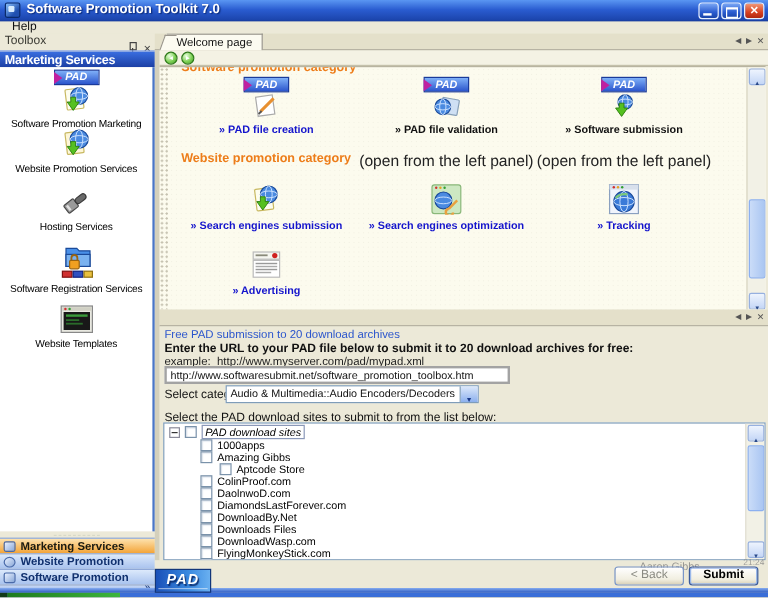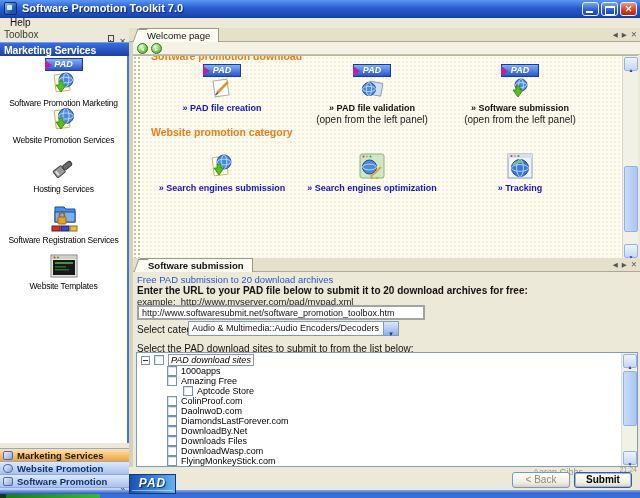--- a/index.html
+++ b/index.html
@@ -92,21 +92,21 @@
   
   .content { position:absolute; left:133px; top:55px; width:505px; height:203px; overflow:hidden;
     background:#fcfbee; border-top:1px solid #b8b4a0;
     background-image:radial-gradient(rgba(120,110,80,.08) .7px, transparent .8px); background-size:4px 4px; }
   .left-strip { position:absolute; left:0; top:0; width:7px; height:100%;
     background-image:radial-gradient(#c4c0ae 0.8px, transparent 0.9px); background-size:4px 4px; }
   .w-heading { position:absolute; font-size:10.5px; font-weight:bold; color:#ed7d1a; white-space:nowrap; }
   .wi { position:absolute; width:150px; display:flex; flex-direction:column; align-items:center; }
   .wi .glyph { margin-top:1px; }
   .w-link { font-size:9px; font-weight:bold; color:#1414cc; margin-top:4px; white-space:nowrap; cursor:pointer; }
-  .w-note { font-size:10px; color:#222; margin-top:1px; white-space:nowrap; }
+  .w-note { font-size:13px; color:#222; margin-top:13px; white-space:nowrap; }
 
   
   .vscroll { position:absolute; width:16px; background:#f2f1e6; }
   .vscroll.main { right:0; top:0; height:203px; border-left:1px solid #d8d4c0; }
   .sc-btn { position:absolute; left:1px; width:14px; height:14px; border:1px solid #96b0e0; border-radius:2px;
     background:linear-gradient(180deg,#eef4fe,#c4d6f6); text-align:center; }
   .sc-btn::after { font-size:5px; color:#2a4a8a; line-height:13px; }
   .sc-btn.up { top:1px; } .sc-btn.up::after { content:"\25B2"; }
   .sc-btn.down { bottom:1px; } .sc-btn.down::after { content:"\25BC"; }
   .sc-thumb { position:absolute; left:1px; width:14px; border:1px solid #8cb0f0; border-radius:2px;
@@ -281,21 +281,21 @@
   <div class="splitcol"></div>
 
   <div class="main-toolbar dots">
     <span class="nav-circle back"></span>
     <span class="nav-circle fwd"></span>
   </div>
 
   <div class="content">
     <div class="left-strip"></div>
 
-    <div class="w-heading" style="left:18px; top:-6px;">Software promotion download</div>
+    <div class="w-heading" style="left:18px; top:-6px;">Software promotion category</div>
 
     <div class="wi" style="left:14px; top:8px;">
       <div class="pad-banner"><span class="pad-arrow"></span><span>PAD</span></div>
       <svg class="glyph" width="24" height="21" viewBox="0 0 24 21">
         <rect x="4" y="2" width="14" height="16" fill="#fff" stroke="#aaa" transform="rotate(-8 11 10)"></rect>
         <line x1="7" y1="15" x2="18" y2="4" stroke="#e89030" stroke-width="2.5"></line>
         <line x1="5.5" y1="17" x2="8" y2="14.5" stroke="#555" stroke-width="1.5"></line>
       </svg>
       <span class="w-link">» PAD file creation</span>
     </div>
@@ -358,30 +358,42 @@
           <circle cx="8" cy="3" r="1" fill="#e8a020"></circle>
           <circle cx="11.5" cy="3" r="1" fill="#30a030"></circle>
         <circle cx="13" cy="15" r="8.5" fill="#3a7ad8" stroke="#1a4a9a"></circle>
         <ellipse cx="13" cy="15" rx="8.5" ry="3.4" fill="none" stroke="#cfe4ff" stroke-width=".8"></ellipse>
         <ellipse cx="13" cy="15" rx="3.4" ry="8.5" fill="none" stroke="#cfe4ff" stroke-width=".8"></ellipse>
         <path d="M6 12 q4 -4 10 -3" stroke="#7cc87c" stroke-width="2" fill="none"></path>
       </svg>
       <span class="w-link">» Tracking</span>
     </div>
 
+    <div class="wi" style="left:14px; top:152px;">
+      <svg class="glyph" width="28" height="24" viewBox="0 0 28 24">
+        <rect x="3" y="1" width="22" height="6" fill="#f6f6f0" stroke="#bbb"></rect>
+        <rect x="5" y="3" width="10" height="1.5" fill="#8a8a7a"></rect>
+        <circle cx="21" cy="4" r="2.2" fill="#d02020"></circle>
+        <rect x="3" y="8" width="22" height="14" fill="#fff" stroke="#bbb"></rect>
+        <rect x="5" y="10" width="18" height="1.2" fill="#999"></rect>
+        <rect x="5" y="12.5" width="18" height="1.2" fill="#aaa"></rect>
+        <rect x="5" y="15" width="18" height="1.2" fill="#999"></rect>
+        <rect x="5" y="17.5" width="13" height="1.2" fill="#aaa"></rect>
+      </svg>
+      <span class="w-link">» Advertising</span>
+    </div>
 
     <div class="vscroll main">
       <div class="sc-btn up"></div>
       <div class="sc-thumb" style="top:110px; height:66px;"></div>
       <div class="sc-btn down"></div>
     </div>
   </div>
 
   <div class="tabstrip bottom dots">
-    <div class="xp-tab" style="left:7px; font-weight:bold;">Software submission</div>
     <div class="tab-ctrls">
       <span class="tc left"></span>
       <span class="tc right"></span>
       <span class="tc close"></span>
     </div>
   </div>
 
   <div class="sub-panel">
     <span class="free-link">Free PAD submission to 20 download archives</span>
     <span class="instruction">Enter the URL to your PAD file below to submit it to 20 download archives for free:</span>
@@ -399,21 +411,21 @@
         <span class="expander"></span>
         <span class="cb"></span>
         <span class="titem focused">PAD download sites</span>
       </div>
       <div class="trow" style="left:30px; top:13px;">
         <span class="cb"></span>
         <span class="titem">1000apps</span>
       </div>
       <div class="trow" style="left:30px; top:23px;">
         <span class="cb"></span>
-        <span class="titem">Amazing Free</span>
+        <span class="titem">Amazing Gibbs</span>
       </div>
       <div class="trow" style="left:46px; top:33px;">
         <span class="cb"></span>
         <span class="titem">Aptcode Store</span>
       </div>
       <div class="trow" style="left:30px; top:43px;">
         <span class="cb"></span>
         <span class="titem">ColinProof.com</span>
       </div>
       <div class="trow" style="left:30px; top:53px;">

